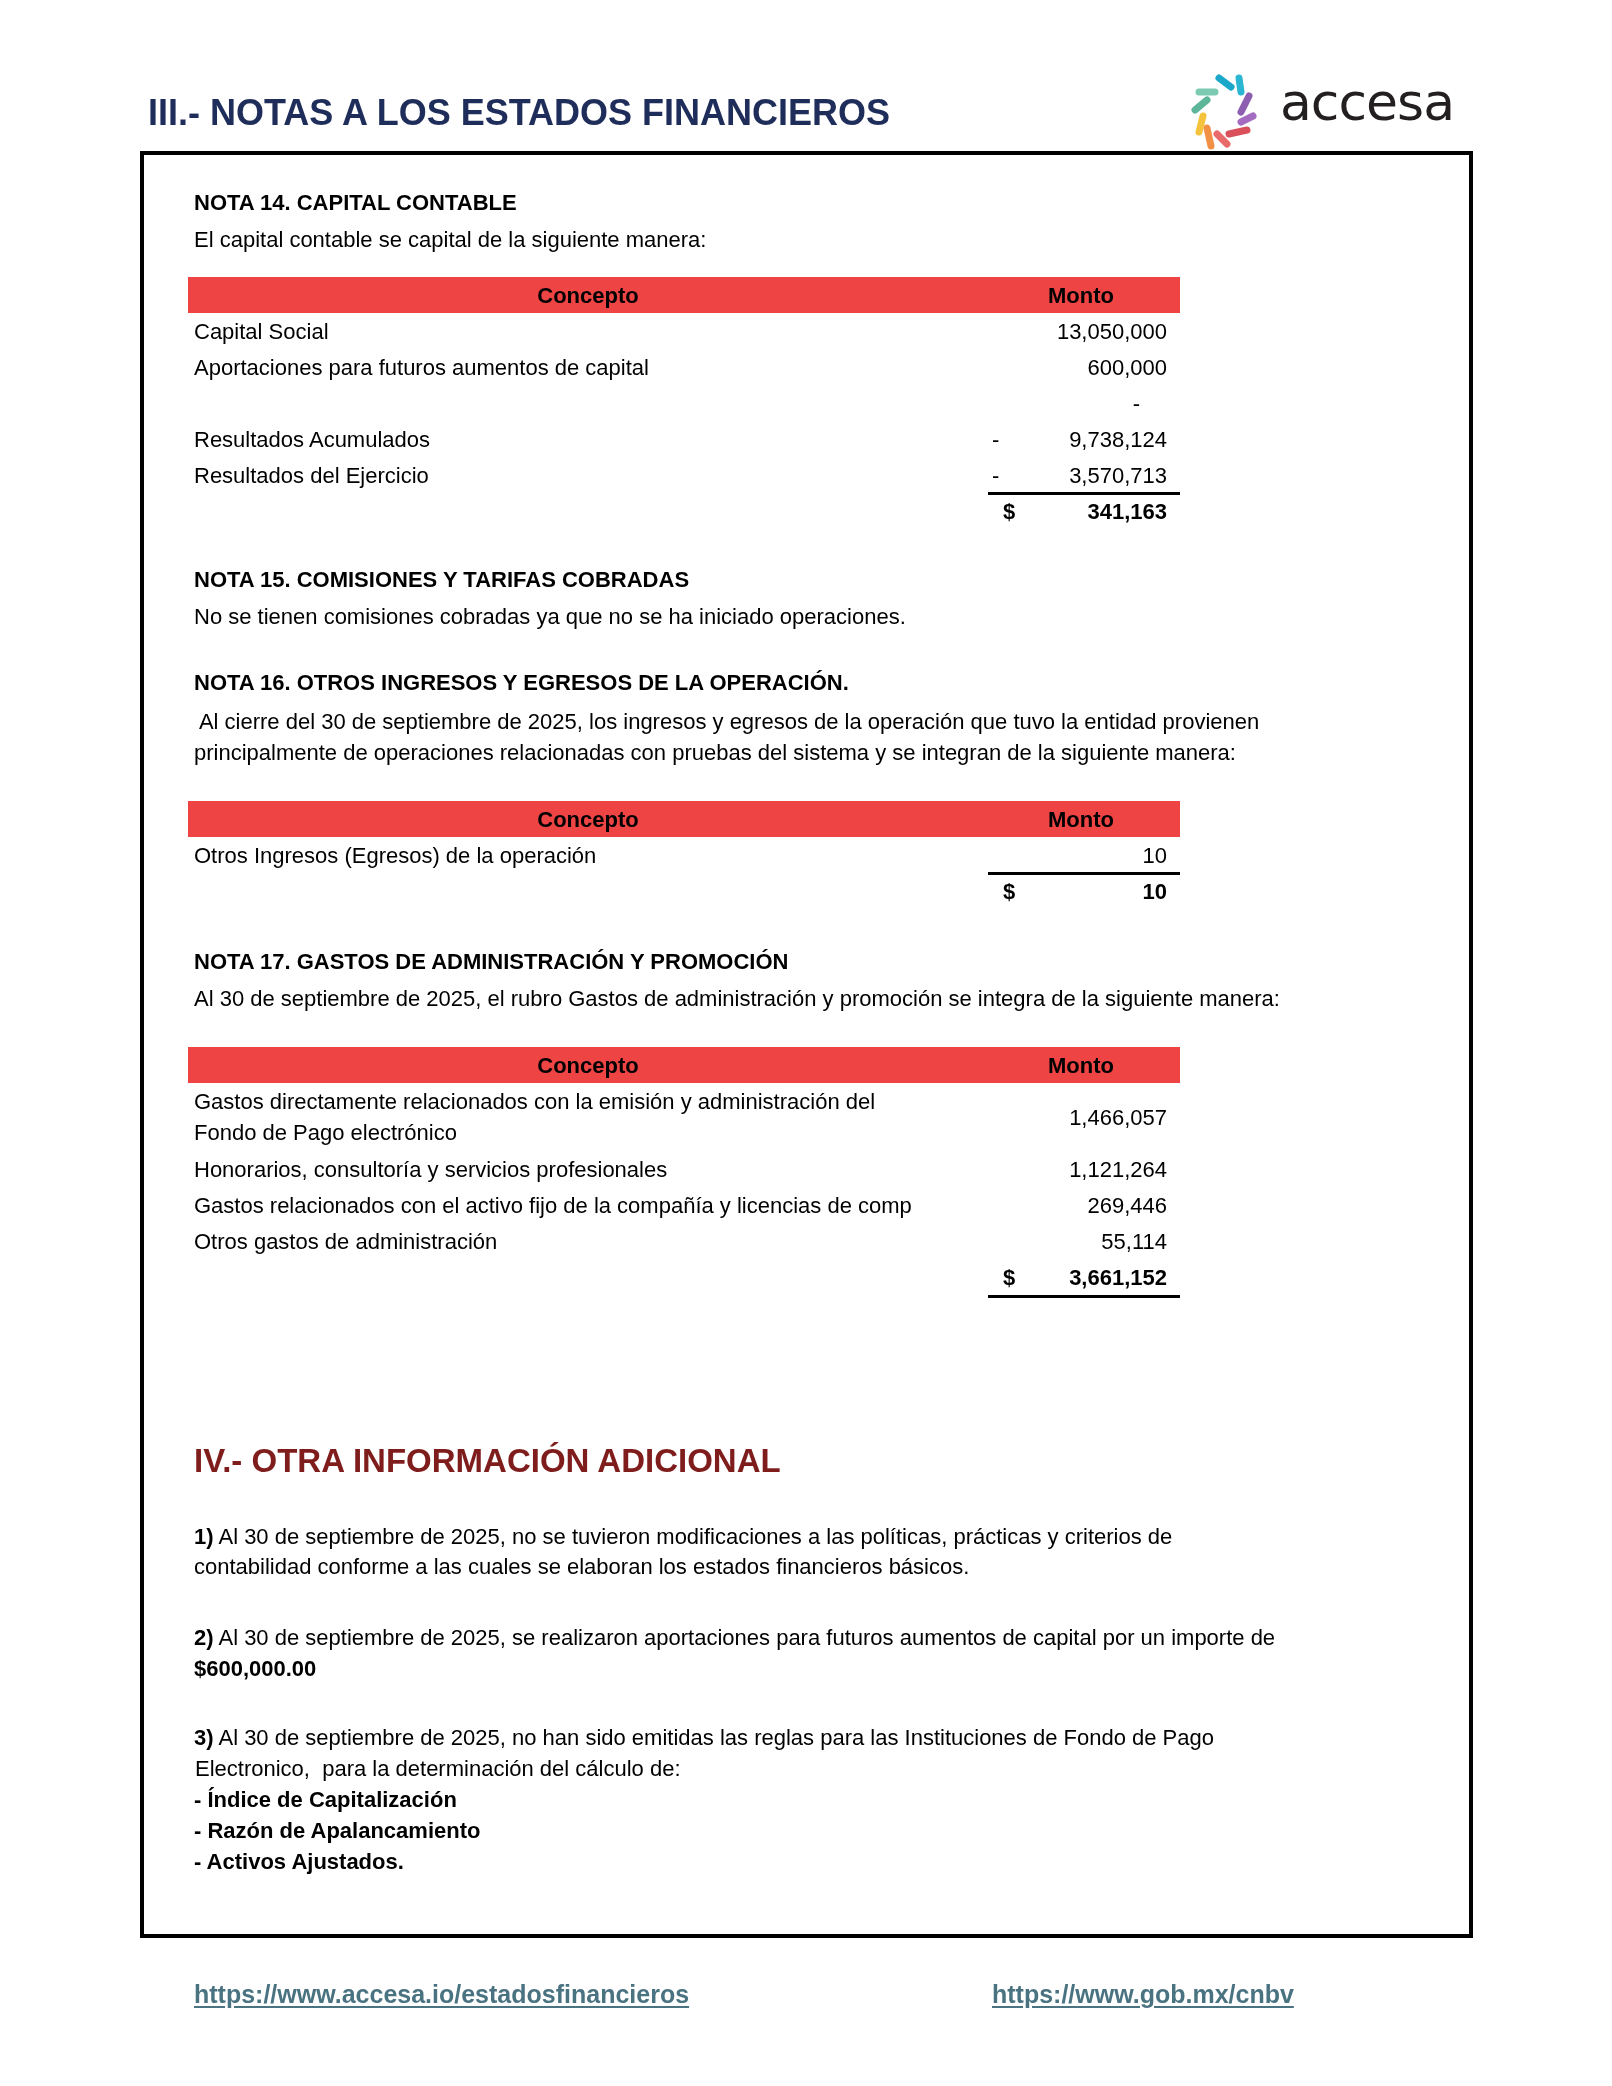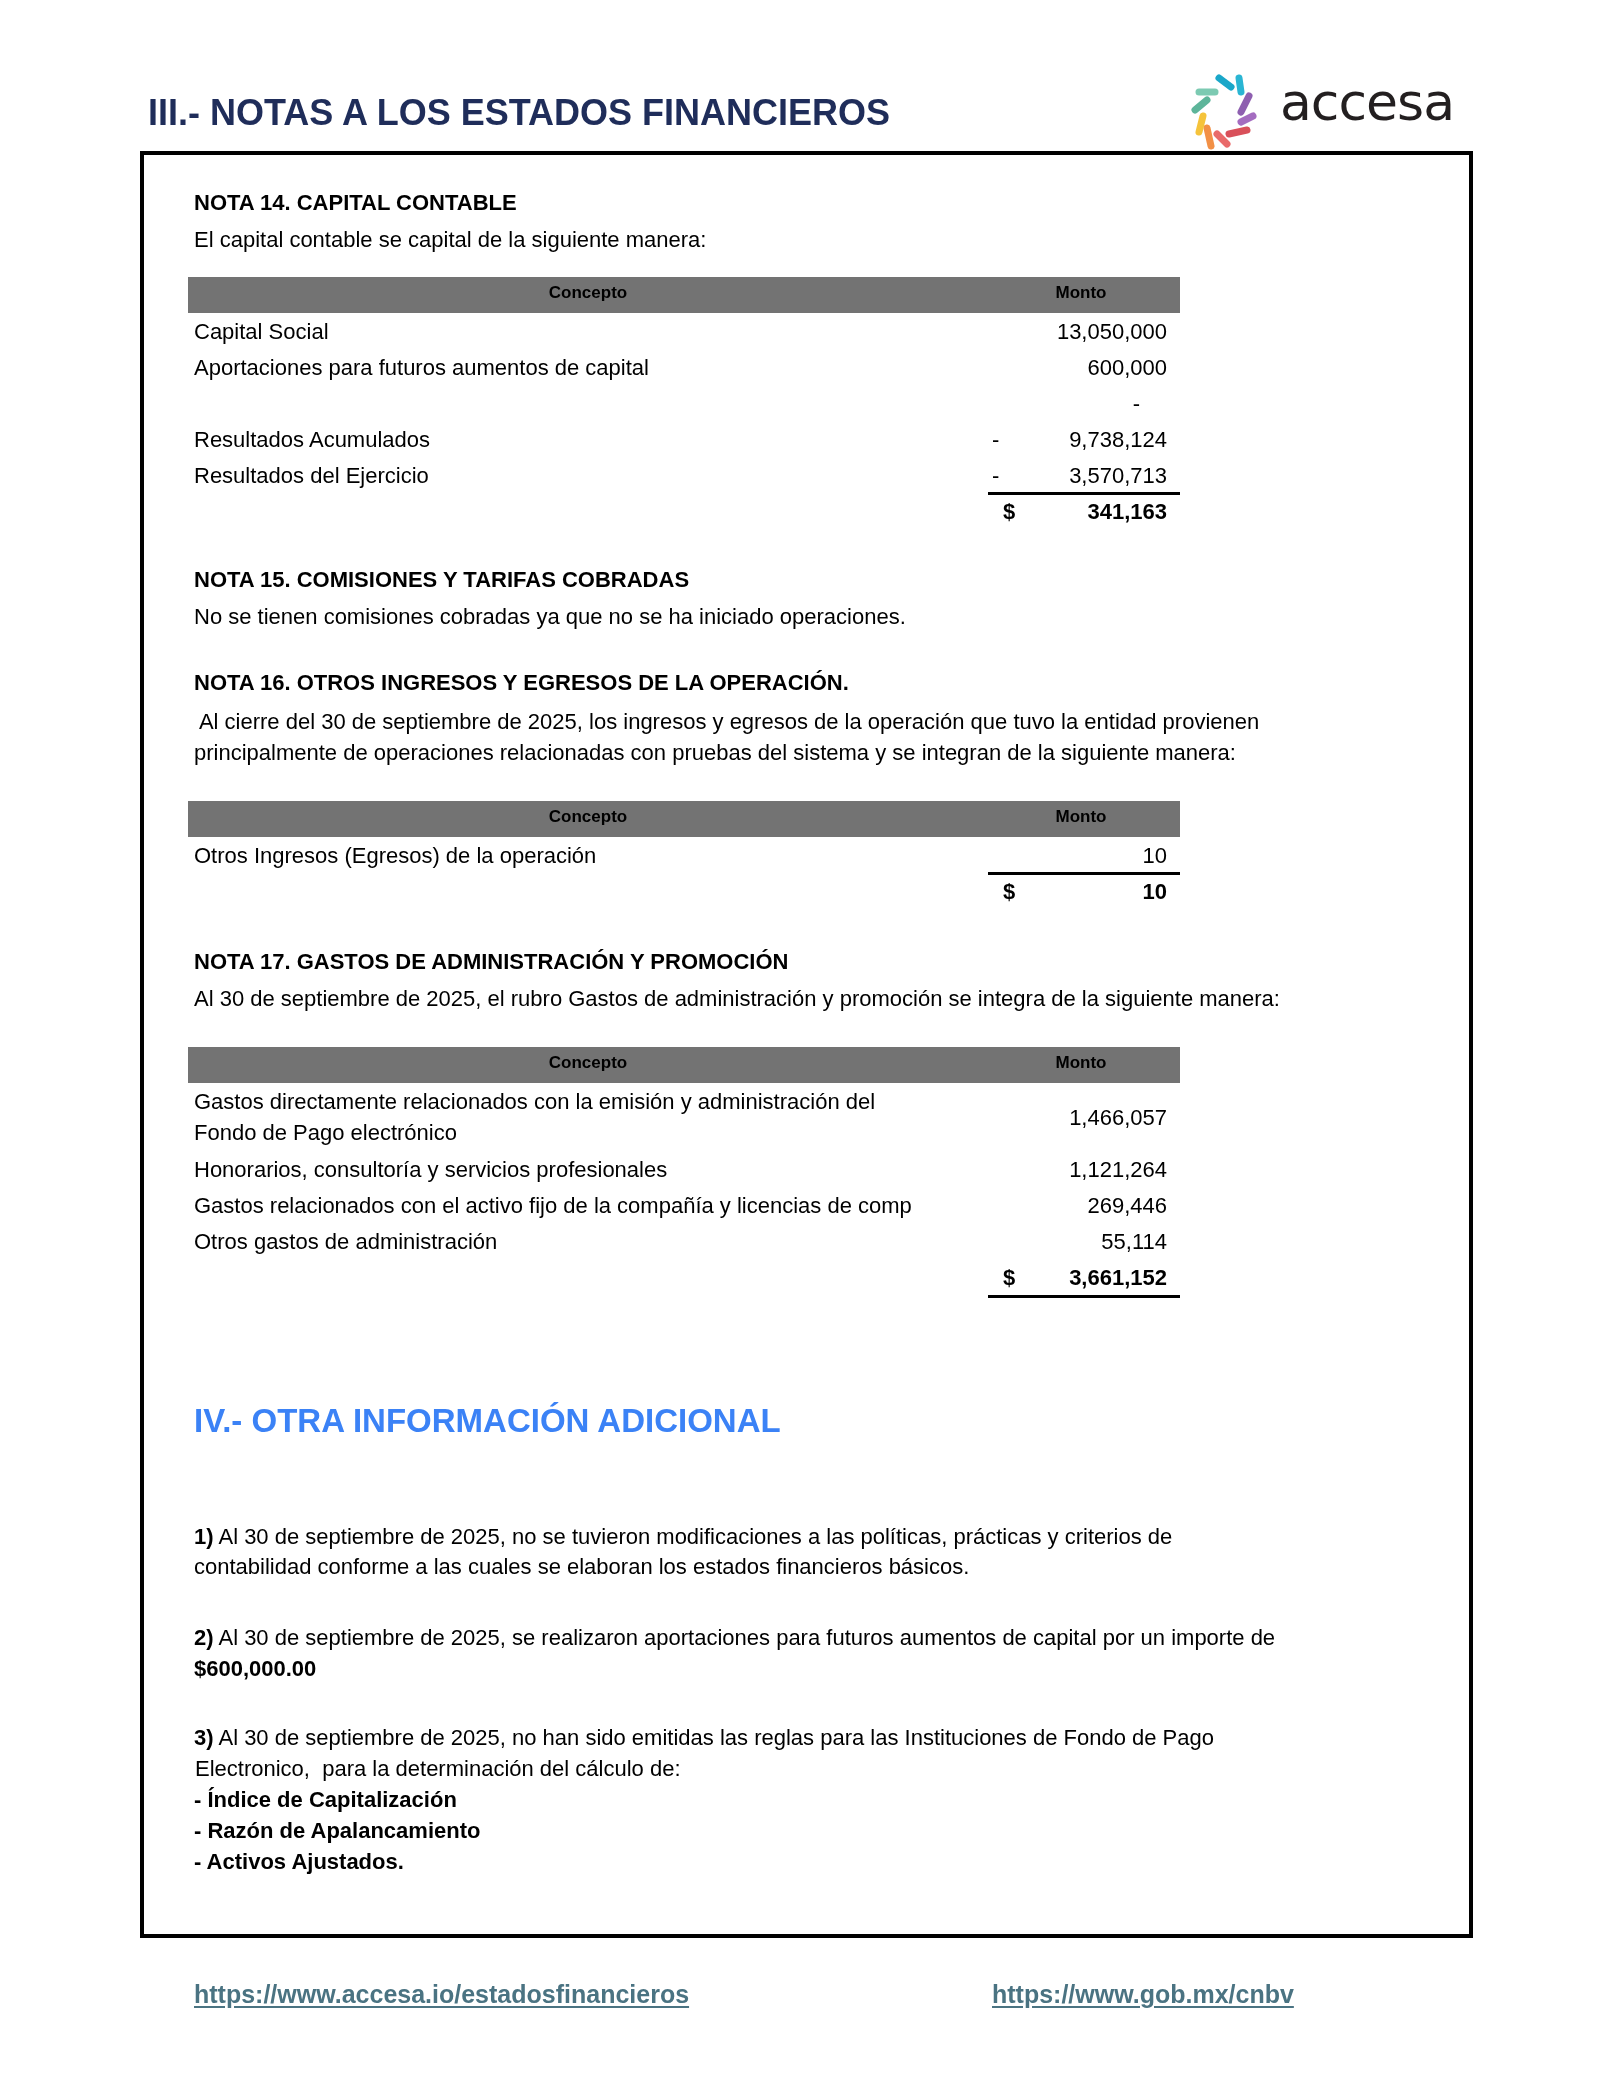--- a/index.html
+++ b/index.html
@@ -6,31 +6,31 @@
   body { width: 1612px; height: 2086px; position: relative; font-family: "Liberation Sans", sans-serif; color: #000; overflow: hidden; }
   .page-title { position: absolute; left: 148px; top: 92px; font-size: 36px; font-weight: bold; color: #1f2d5a; letter-spacing: 0px; }
   .logo { position: absolute; left: 1183px; top: 70px; width: 280px; height: 80px; }
   .logo svg { position: absolute; left: 0; top: 0; }
   .logo-text { position: absolute; left: 97px; top: 2px; font-size: 52px; color: #231f20; font-family: "DejaVu Sans", sans-serif; letter-spacing: -1px; }
   .frame { position: absolute; left: 140px; top: 151px; width: 1333px; height: 1787px; border: 4px solid #000; box-sizing: border-box; }
   .abs { position: absolute; }
   .note-title { font-size: 22px; font-weight: bold; }
   .body-text { font-size: 22px; line-height: 31px; }
   .tbl { position: absolute; left: 188px; width: 992px; }
-  .tbl-head { height: 36px; background: #737373; position: relative; font-size: 17px; font-weight: bold; }
+  .tbl-head { height: 36px; background: #ef4444; position: relative; font-size: 22px; font-weight: bold; }
   .tbl-head .c1 { position: absolute; left: 0; width: 800px; text-align: center; top: 6px; }
   .tbl-head .c2 { position: absolute; left: 800px; width: 186px; text-align: center; top: 6px; }
   .row { position: relative; height: 36px; font-size: 22px; }
   .row .lbl { position: absolute; left: 6px; top: 6px; white-space: nowrap; overflow: hidden; width: 800px; }
   .row .sign { position: absolute; left: 804px; top: 6px; }
   .row .val { position: absolute; right: 13px; top: 6px; text-align: right; }
   .row.total { font-weight: bold; }
   .row.total .cur { position: absolute; left: 815px; top: 6px; }
   .rule { position: absolute; left: 800px; width: 192px; height: 3px; background: #000; }
-  .section-title { font-size: 33px; font-weight: bold; color: #3b82f6; }
+  .section-title { font-size: 33px; font-weight: bold; color: #7f1d1d; margin-top: 40px; }
   .link { position: absolute; font-size: 25px; font-weight: bold; color: #4a7382; text-decoration: underline; text-underline-offset: 3px; }
   b { font-weight: bold; }
 </style>
 </head>
 <body>
 
 <div class="page-title">III.- NOTAS A LOS ESTADOS FINANCIEROS</div>
 
 <div class="logo">
   <svg width="80" height="80" viewBox="0 0 80 80">

